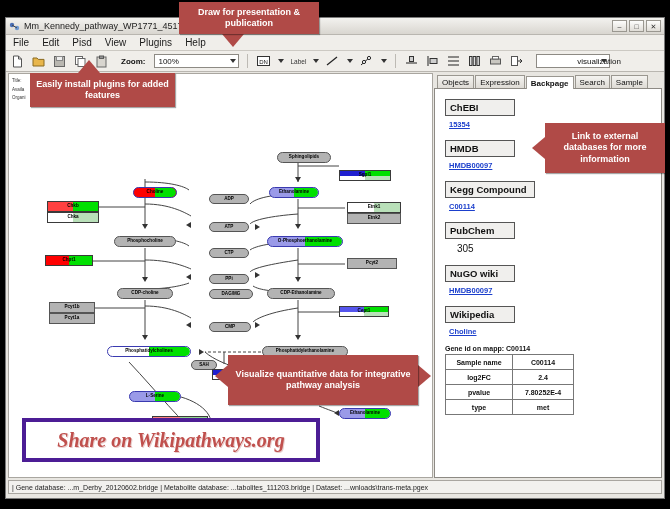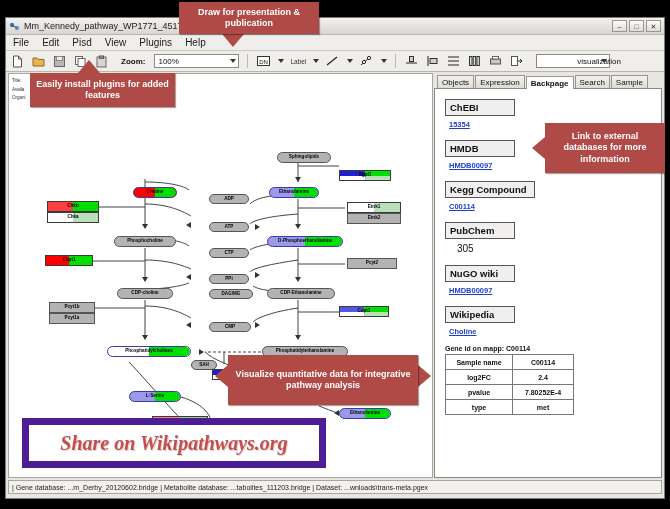--- a/index.html
+++ b/index.html
@@ -91,21 +91,21 @@
   
   .callout{position:absolute;background:#b04a47;color:#fff;font-weight:bold;text-align:center;
            font-size:9px;line-height:1.25;display:flex;align-items:center;justify-content:center;
            box-shadow:1px 1px 1px rgba(0,0,0,.35);z-index:40;padding:3px 6px;box-sizing:border-box;}
   .arrow-dn{position:absolute;z-index:39;width:0;height:0;border-left:11px solid transparent;
             border-right:11px solid transparent;border-top:13px solid #b04a47;}
   .arrow-up{position:absolute;z-index:39;width:0;height:0;border-left:11px solid transparent;
             border-right:11px solid transparent;border-bottom:13px solid #b04a47;}
   .arrow-lf{position:absolute;z-index:39;width:0;height:0;border-top:11px solid transparent;
             border-bottom:11px solid transparent;border-right:13px solid #b04a47;}
-  .sharebox{position:absolute;z-index:45;border:7px solid #4c1d95;background:#fff;
+  .sharebox{position:absolute;z-index:45;border:4px solid #4c1d95;background:#fff;
             display:flex;align-items:center;justify-content:center;}
   .sharebox span{font-family:"Liberation Serif",serif;font-style:italic;font-weight:bold;
                  font-size:20px;color:#c0504d;text-shadow:1px 1px 0 #e9cfce;}
 
   .tinytitle{position:absolute;font-size:4.5px;color:#333;line-height:1.9;left:3px;top:3px;}
 </style>
 </head>
 <body>
 
 <div id="app">

